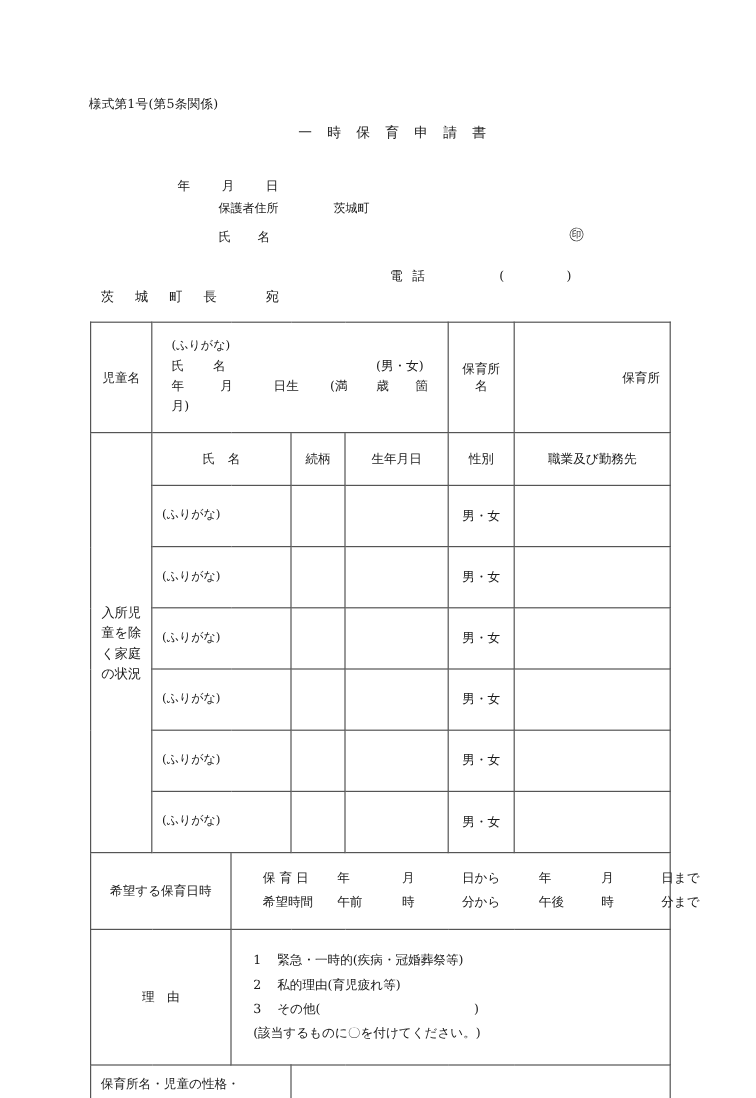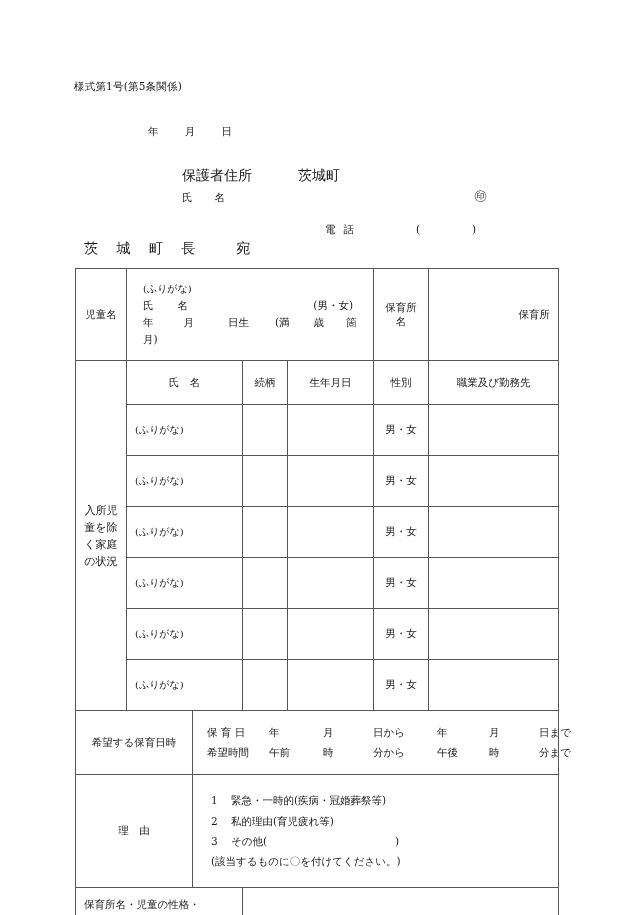--- a/index.html
+++ b/index.html
@@ -39,32 +39,32 @@
     text-align: center;
     font-size: 11.5px;
     letter-spacing: 4.5px;
     padding-left: 28px;
     box-sizing: border-box;
     white-space: nowrap;
   }
   .date-line {
     position: absolute;
     left: 148px;
-    top: 125px;
+    top: 148px;
     font-size: 10.5px;
     letter-spacing: 0.2px;
     white-space: nowrap;
   }
   .date-line .sp { display: inline-block; width: 26px; }
 
   .guardian-addr {
     position: absolute;
     left: 182px;
     top: 167px;
-    font-size: 14px;
+    font-size: 10px;
     white-space: nowrap;
   }
   .guardian-addr .gap { display: inline-block; width: 46px; }
 
   .guardian-name {
     position: absolute;
     left: 182px;
     top: 191px;
     font-size: 10.5px;
     white-space: nowrap;
@@ -87,21 +87,21 @@
     margin-top: 7px;
   }
   .tel-line .sp3 { display: inline-block; width: 8px; }
   .tel-line .paren-gap { display: inline-block; width: 52px; }
   .tel-line .pre-paren { display: inline-block; width: 62px; }
 
   .addressee {
     position: absolute;
     left: 84px;
     top: 240px;
-    font-size: 14px;
+    font-size: 11px;
     white-space: nowrap;
   }
   .addressee .name { letter-spacing: 7px; }
   .addressee .ate { display: inline-block; margin-left: 34px; }
 
   
   table.form {
     position: absolute;
     left: 75px;
     top: 268px;
@@ -160,21 +160,21 @@
     vertical-align: top;
     line-height: 1.25;
   }
   .sex-cell { text-align: center; vertical-align: middle; }
 
   
   .wish-inner {
     padding: 4px 6px;
     line-height: 1.85;
   }
-  .wish-line { white-space: nowrap; display: block; }
+  .wish-line { white-space: nowrap; display: block; margin-left: 12px; }
   .w-lab   { display: inline-block; width: 62px; }
   .w1 { display: inline-block; width: 54px; text-align: left; }
   .w2 { display: inline-block; width: 50px; text-align: left; }
   .w3 { display: inline-block; width: 64px; text-align: left; }
   .w4 { display: inline-block; width: 52px; text-align: left; }
   .w5 { display: inline-block; width: 50px; text-align: left; }
   .w6 { display: inline-block; text-align: left; }
 
   
   .reason-inner {
@@ -194,20 +194,21 @@
   }
   .health-lbl .l2 { letter-spacing: 6.5px; }
 </style>
 </head>
 <body>
 
 <div class="page">
 
   <div class="form-no">様式第1号(第5条関係)</div>
 
+  <div class="doc-title">一 時 保 育 申 請 書</div>
 
   <div class="date-line">
     <span>年</span><span class="sp"></span><span>月</span><span class="sp"></span><span>日</span>
   </div>
 
   <div class="guardian-addr">
     <span>保護者住所</span><span class="gap"></span><span>茨城町</span>
   </div>
 
   <div class="guardian-name">

